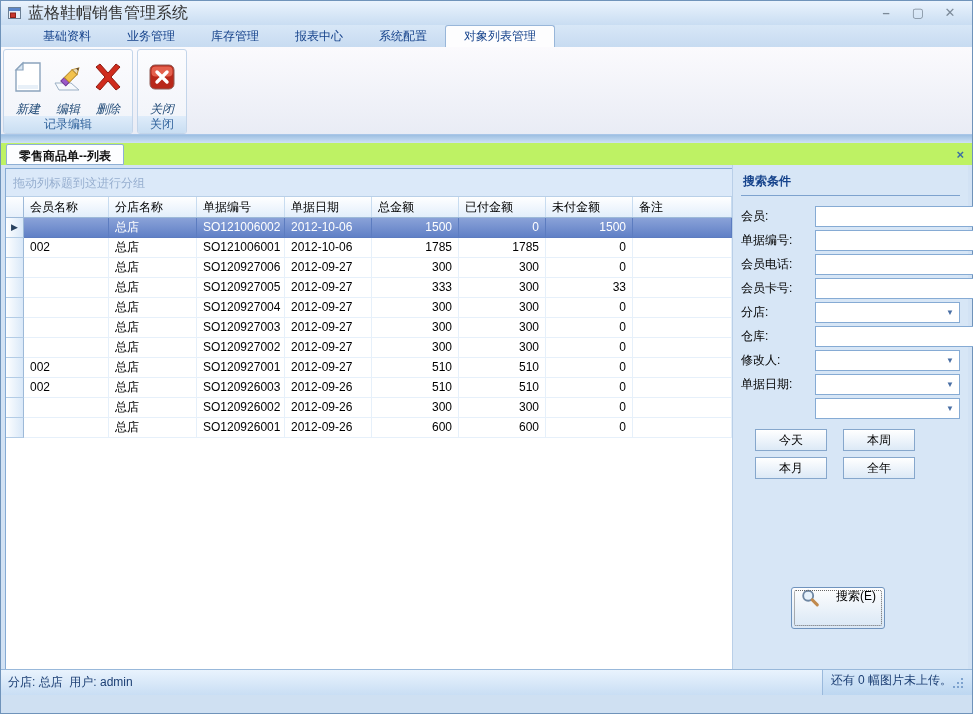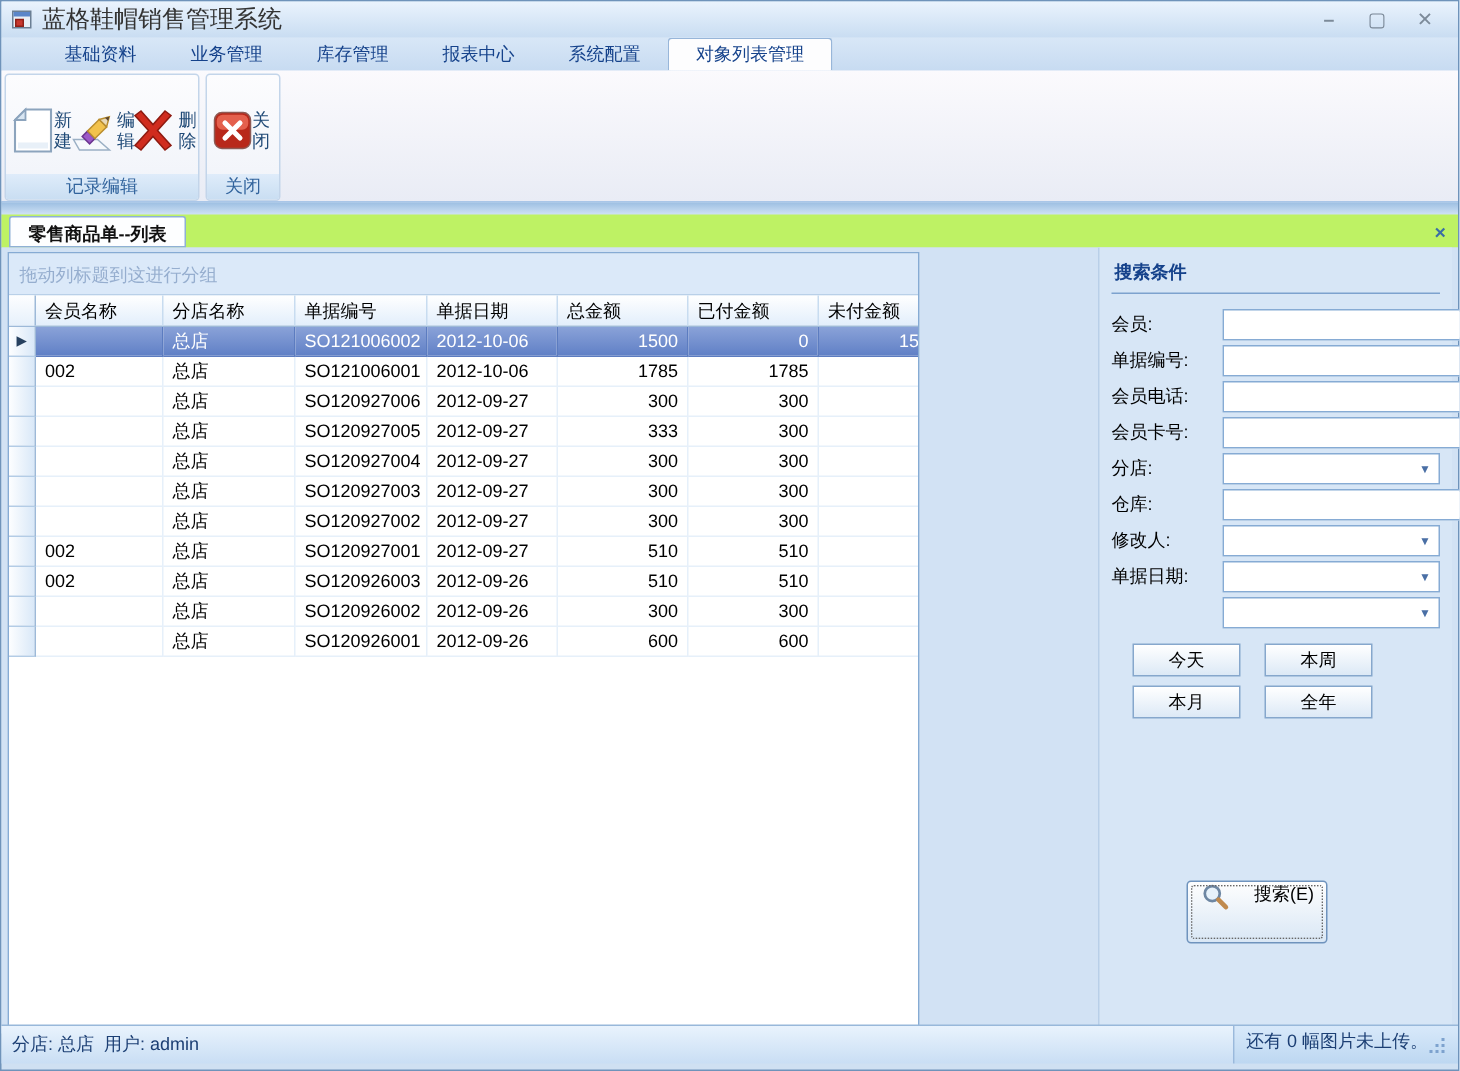--- a/index.html
+++ b/index.html
@@ -26,42 +26,42 @@
   .rtab { padding:3px 18px; color:#15428b; height:22px; display:flex; align-items:center; }
   .rtab.active { background:#fdfdfe; border:1px solid #98b6d9; border-bottom:none;
     border-radius:3px 3px 0 0; }
 
   
   .ribbon-body { position:absolute; left:0; top:46px; right:0; height:88px;
     background:linear-gradient(#fbfafd,#e9ecf5); border-bottom:1px solid #a9c6e8; display:flex; padding:2px 0 0 2px; }
   .rgroup { display:flex; flex-direction:column; border:1px solid #c3d5ea; border-radius:3px;
     margin-right:4px; background:linear-gradient(#fcfcfe,#f0f3f9); overflow:hidden; }
   .rgroup-buttons { display:flex; flex:1; padding:3px 4px 0 4px; }
-  .rbtn { width:40px; display:flex; flex-direction:row; align-items:center; justify-content:center;
-    padding-top:4px; cursor:default; border-radius:2px; }
+  .rbtn { width:40px; display:flex; flex-direction:column; align-items:center; justify-content:space-between;
+    padding-top:4px; cursor:default; border-radius:2px;font-style:italic; }
   .rbtn-icon { height:40px; display:flex; align-items:center; justify-content:center; }
   .rbtn-label { color:#204a77; font-size:12px; line-height:14px; }
   .rgroup-label { height:17px; background:linear-gradient(#dfecfa,#c9def2); color:#31639c;
     text-align:center; font-size:12px; line-height:16px; }
   .ribbon-band { position:absolute; left:0; top:134px; right:0; height:8px;
     background:linear-gradient(#9dbfe2,#cfe2f5); }
 
   
   .doc-tabstrip { position:absolute; left:0; top:142px; right:0; height:22px;
     background:#bef264; display:flex; align-items:flex-end; padding-left:5px; }
   .doc-tab { background:#fdfeff; border:1px solid #8fb0d5; border-radius:2px 2px 0 0;
     padding:3px 12px 3px 12px; font-weight:bold; color:#111; height:21px; }
   .tabstrip-close { position:absolute; right:8px; top:4px; color:#3b6ea5; font-weight:bold;
     font-size:13px; cursor:default; }
 
   
   .workspace { position:absolute; left:0; top:164px; right:0; height:524px; background:#d2e2f4; }
 
   
-  .grid-panel { position:absolute; left:4px; top:3px; width:608px; height:517px;
+  .grid-panel { position:absolute; left:4px; top:3px; width:728px; height:517px;
     background:#fff; border:1px solid #86abd4; overflow:hidden; }
   .group-hint { height:28px; background:#dbe9f9; color:#96aecf; line-height:28px;
     padding-left:7px; border-bottom:1px solid #b9d0e8; }
   .grid-header, .grid-row { display:grid;
     grid-template-columns:18px 85px 88px 88px 87px 87px 87px 87px 1fr; }
   .grid-header { height:21px; background:linear-gradient(#ffffff,#e2eefb);
     border-bottom:1px solid #9db9d8; }
   .hcell { border-right:1px solid #c8dcf0; padding:0 6px; line-height:20px; color:#000;
     overflow:hidden; white-space:nowrap; }
   .hcell.indicator { padding:0; background:linear-gradient(#fdfeff,#e6f0fb); border-right:1px solid #9db9d8; }
@@ -93,21 +93,21 @@
   .quick-grid { margin:10px 0 0 14px; display:grid; grid-template-columns:72px 72px; gap:6px 16px; }
   .qbtn { height:22px; border:1px solid #86a7cc; border-radius:0;
     background:linear-gradient(#ffffff,#dce9f6); font:inherit; cursor:default; }
   .search-btn { margin:108px 0 0 50px; width:94px; height:42px; border:1px solid #6f93bd; border-radius:3px;
     background:linear-gradient(#fefefe,#d9e7f5); display:flex; align-items:flex-start; justify-content:center;
     gap:16px; position:relative; cursor:default; }
   .search-btn::after { content:""; position:absolute; inset:2px; border:1px dotted #666; border-radius:2px; }
   .search-btn .sb-label { font-size:12px; color:#000; }
 
   
-  .statusbar { position:absolute; left:0; bottom:4px; right:0; height:26px;
+  .statusbar { position:absolute; left:0; bottom:18px; right:0; height:26px;
     background:linear-gradient(#e9f3fd,#c9def4); border-top:1px solid #98b8da;
     display:flex; align-items:center; }
   .status-left { padding-left:7px; color:#1c3f74; white-space:pre; }
   .status-right { margin-left:auto; height:100%; display:flex; align-items:center;
     border-left:1px solid #9ab9dc; background:linear-gradient(#d8e9fa,#bdd7f1);
     padding:0 6px 4px 8px; color:#1c3f74; white-space:pre; }
   .grip { width:12px; height:12px; align-self:flex-end; margin:0 2px 2px 0; }
 </style>
 </head>
 <body>

